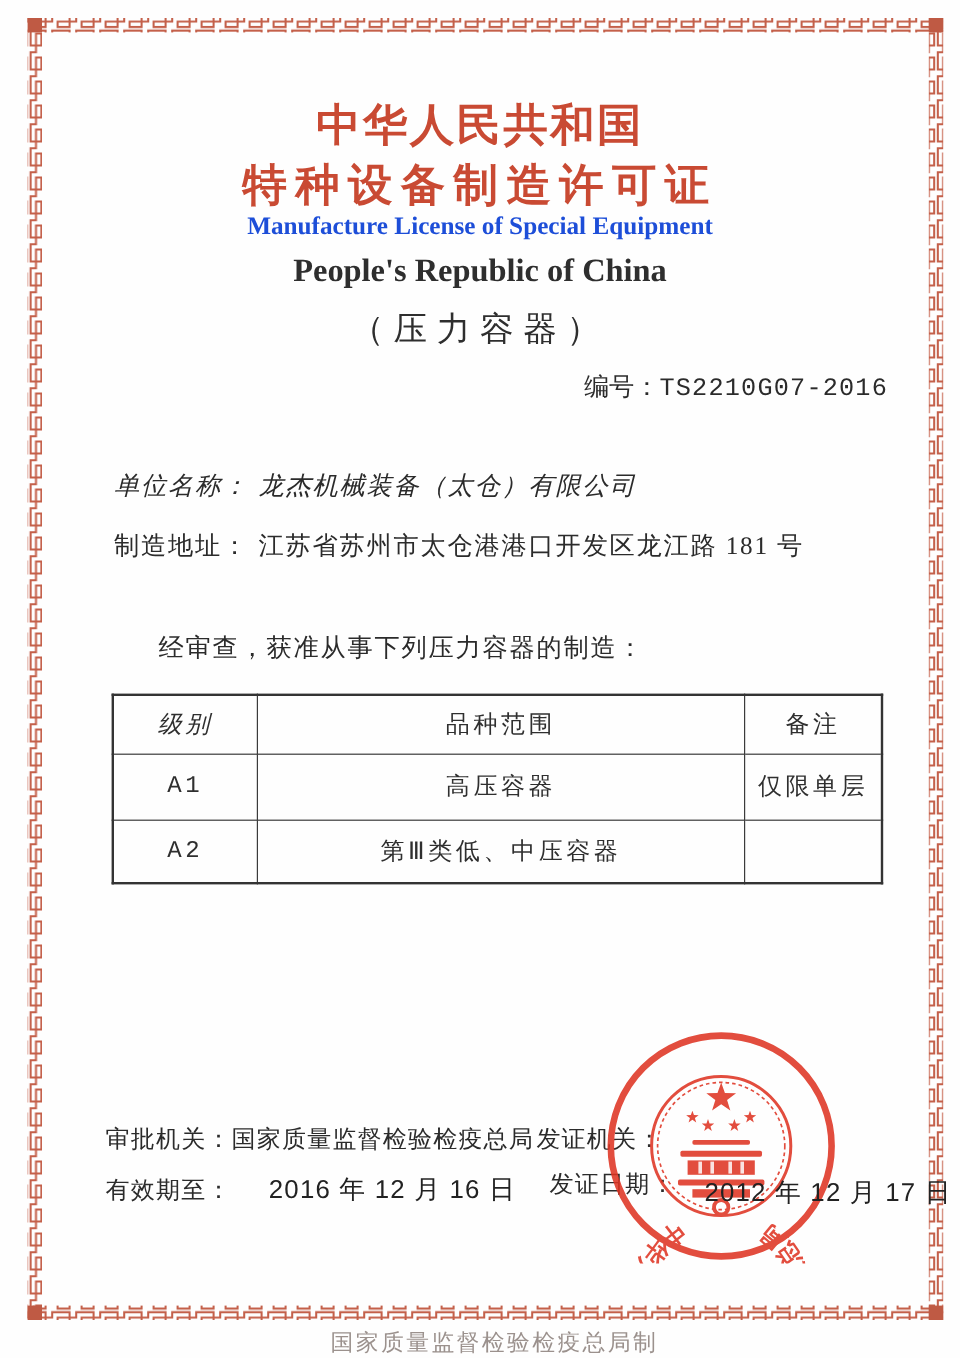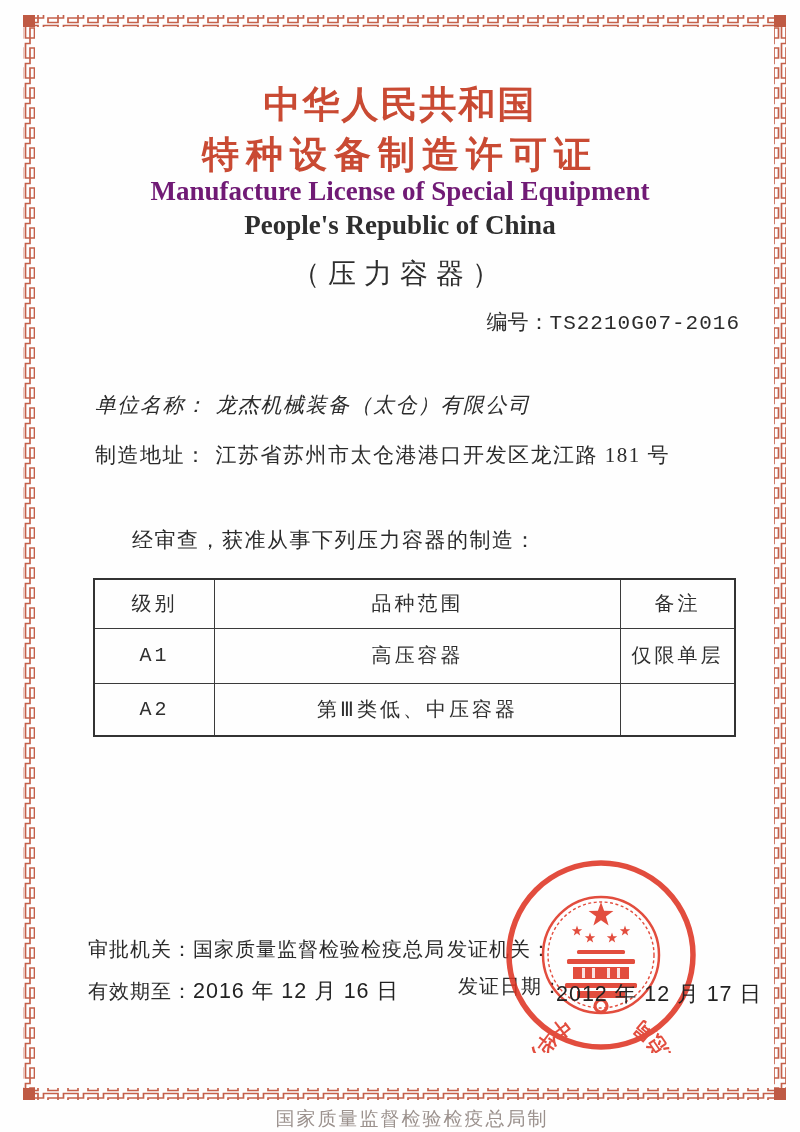--- a/index.html
+++ b/index.html
@@ -12,21 +12,21 @@
     overflow:hidden;
     font-family:"Liberation Serif", serif;
     color:var(--text, #2b2b2b);
   }
   .abs { position:absolute; }
   .centered { left:0; right:0; text-align:center; }
 
   
   .title-cn1 { top:80px; font-size:37px; font-weight:bold; color:var(--title-red,#c94a33); letter-spacing:2px; }
   .title-cn2 { top:130px; font-size:37px; font-weight:bold; color:var(--title-red,#c94a33); letter-spacing:7px; }
-  .title-en1 { top:176px; font-size:27px; font-weight:bold; color:#701a75; }
+  .title-en1 { top:176px; font-size:21px; font-weight:bold; color:#1d4ed8; }
   .title-en2 { top:210px; font-size:27px; font-weight:bold; color:#2e2e2e; }
   .scope-line { top:255px; font-size:28px; letter-spacing:8px; color:#2e2e2e; }
 
   
   .license-no { top:308px; right:60px; font-size:21px; }
   .license-no .num { font-family:"Liberation Mono", monospace; font-size:21px; letter-spacing:1px; }
 
   
   .info-company { top:391px; left:95px; font-size:21px; letter-spacing:1.5px;font-style:italic; }
   .info-address { top:441px; left:95px; font-size:21px; letter-spacing:1.5px; }
@@ -41,35 +41,35 @@
     width:643px; border-collapse:collapse;
     font-size:20px;
   }
   table.license-table td, table.license-table th {
     border:1.5px solid #3b3b3b;
     text-align:center; vertical-align:middle;
     font-weight:normal; letter-spacing:3px;
     color:#2f2f2f;
   }
   table.license-table { border:2px solid #333; }
-  .col-level { width:122px; }
+  .col-level { width:122px;font-style:italic; }
   .col-scope { width:413px; }
   .col-note  { width:116px; }
   tr.hdr  { height:49px; }
   tr.row1 { height:55px; }
   tr.row2 { height:53px; }
   td.mono { font-family:"Liberation Mono", monospace; letter-spacing:1px; }
 
   
   .field { font-size:20px; letter-spacing:1px; }
   .approval   { top:936px; left:88px; }
   .valid      { top:976px; left:88px; }
   .issuing    { top:936px; left:447px; }
   .issue-date { top:973px; left:458px; }
-  .date-sans  { font-family:"Liberation Sans", sans-serif; font-size:21.5px; letter-spacing:1px; color:#222; }
+  .date-sans  { font-family:"Liberation Sans", sans-serif; font-size:21.5px; letter-spacing:1px; color:#222;margin-left:31px; }
   .issue-date-value { top:979px; left:556px; z-index:7; }
 
   
   .seal { top:857px; left:503px; width:196px; height:196px; z-index:5; opacity:.87; }
 
   
   .made-by { top:1106px; font-size:19px; letter-spacing:2px; color:var(--footer-gray,#9b918d);padding-left:24px; }
 
   .frame { top:0; left:0; z-index:1; pointer-events:none; }
   .content-layer { z-index:2; }

